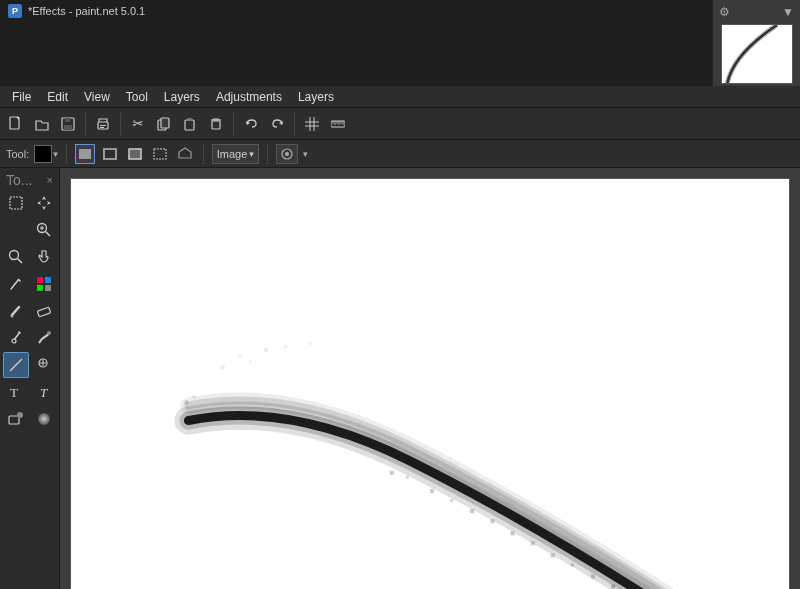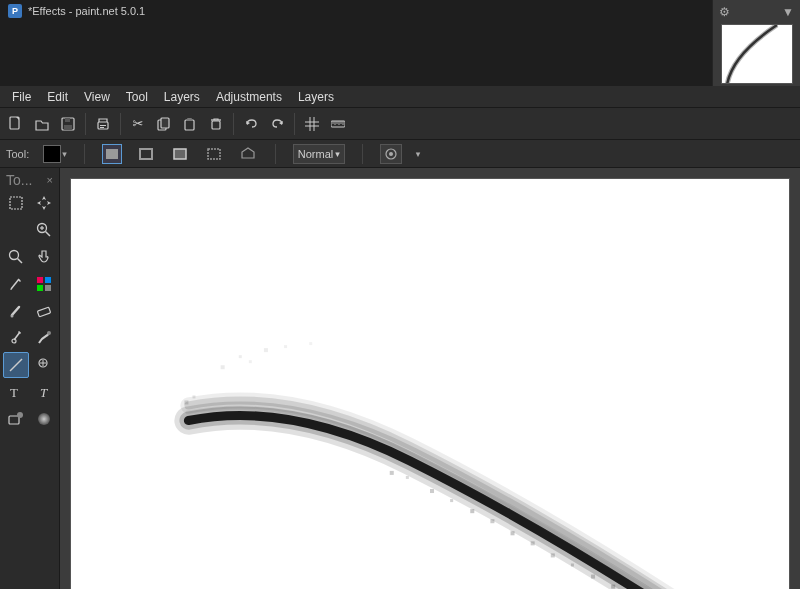--- a/index.html
+++ b/index.html
@@ -337,21 +337,21 @@
           <line x1="2" y1="4" x2="2" y2="7" stroke="#ccc" stroke-width="0.8"></line>
           <line x1="4" y1="4" x2="4" y2="8" stroke="#ccc" stroke-width="0.8"></line>
           <line x1="6" y1="4" x2="6" y2="7" stroke="#ccc" stroke-width="0.8"></line>
           <line x1="8" y1="4" x2="8" y2="8" stroke="#ccc" stroke-width="0.8"></line>
           <line x1="10" y1="4" x2="10" y2="7" stroke="#ccc" stroke-width="0.8"></line>
           <line x1="12" y1="4" x2="12" y2="8" stroke="#ccc" stroke-width="0.8"></line>
         </svg>
     </button>
   </div>
 
-  <div id="tool-options-bar" style="background:#2d2d2d;height:28px;display:flex;align-items:center;padding:0 6px;gap:14px;border-bottom:1px solid #1a1a1a;">
+  <div id="tool-options-bar" style="background:#2d2d2d;height:28px;display:flex;align-items:center;padding:0 6px;gap:5px;border-bottom:1px solid #1a1a1a;">
     <span class="tool-label">Tool:</span>
 
     <div style="position:relative;display:flex;align-items:center;">
       <div class="tool-color-box" style="width:18px;height:18px;border:1px solid #666;background:#000;"></div>
       <span style="font-size:9px;color:#aaa;margin-left:1px;cursor:pointer;">▾</span>
     </div>
     <div class="tool-options-sep"></div>
 
     <button class="shape-btn active" title="Filled">
       <svg width="16" height="16" viewBox="0 0 16 16">
@@ -374,21 +374,21 @@
         </svg>
     </button>
     <button class="shape-btn" title="Complex">
       <svg width="16" height="16" viewBox="0 0 16 16">
           <polygon points="8,2 14,6 14,12 2,12 2,6" fill="none" stroke="#999" stroke-width="1.2"></polygon>
         </svg>
     </button>
     <div class="tool-options-sep"></div>
 
     <div class="normal-dropdown">
-      <span>Normal</span>
+      <span>Image</span>
       <span style="font-size:9px;">▾</span>
     </div>
     <div class="tool-options-sep"></div>
 
     <div class="antialias-btn">
       <svg width="14" height="14" viewBox="0 0 14 14">
           <circle cx="7" cy="7" r="5" fill="none" stroke="#aaa" stroke-width="1.2"></circle>
           <circle cx="7" cy="7" r="2" fill="#aaa"></circle>
         </svg>
     </div>

